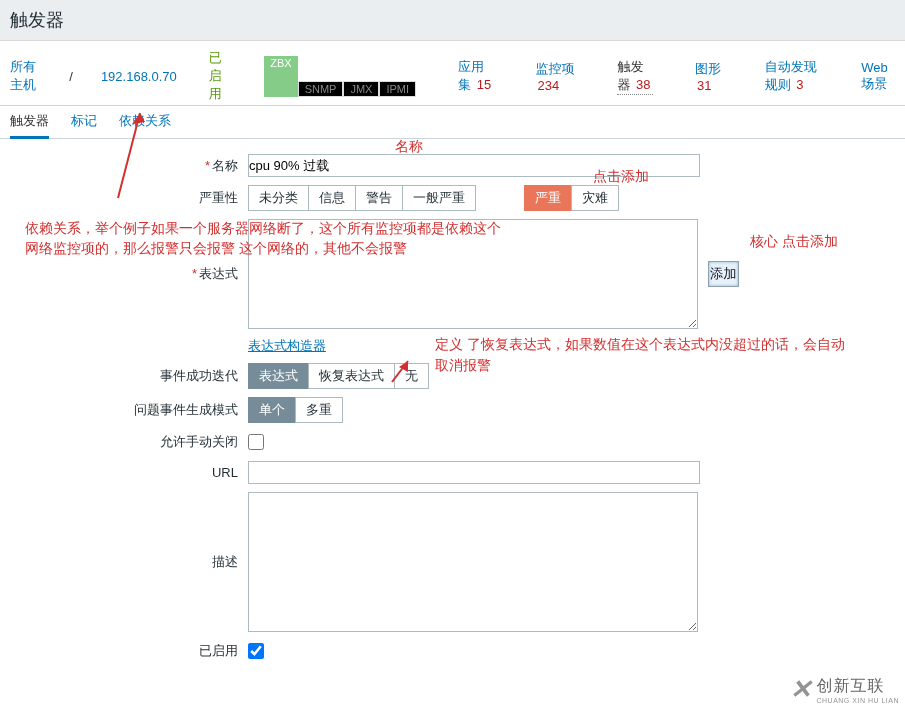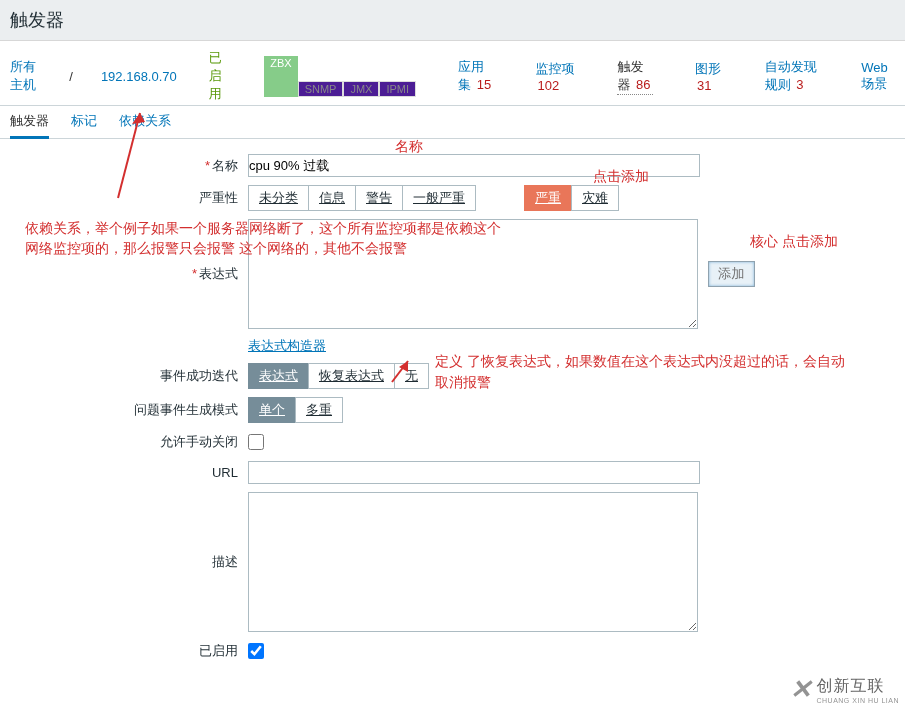--- a/index.html
+++ b/index.html
@@ -6,41 +6,41 @@
   body { font-family: Arial, "Microsoft YaHei", sans-serif; font-size: 13px; background: #fff; width: 905px; height: 709px; overflow: hidden; position: relative; }
   a { color: #0275b8; text-decoration: none; cursor: pointer; }
   .header-bar { background: #ebeef0; border-bottom: 1px solid #d7d7d7; padding: 8px 10px; }
   .page-title { font-size: 18px; font-weight: normal; color: #1f2c33; }
   .nav-row { padding: 8px 10px 2px 10px; border-bottom: 1px solid #ccd5d9; display: flex; align-items: center; flex-wrap: nowrap; gap: 24px; }
   .nav-row .sep { color: #333; margin: 0 4px; }
   .nav-row .status-enabled { color: #59990a; margin-left: 8px; }
   .badge-group { margin-left: 8px; display: inline-flex; }
   .bg { padding: 1px 6px; font-size: 11px; color: #fff; }
   .bg.green { background: #86cc89; }
-  .bg.gray { color: #888; background: #4c1d95; border:1px solid #ddd;margin-top:25px; }
+  .bg.gray { color: #888; background: #000000; border:1px solid #ddd;margin-top:25px; }
   .tab-count { margin-left: 18px; color: #0275b8; }
   .count { color: #b91c1c; margin-left: 2px; }
   .tabs { padding: 6px 10px 0 10px; border-bottom: 1px solid #ccd5d9; display: flex; gap: 22px; }
   .tab { padding-bottom: 6px; color: #0275b8; cursor: pointer; }
   .tab.active { color: #333; border-bottom: 3px solid #0275b8; margin-bottom: -1px; }
   .form-area { padding: 15px 0; position: relative; }
   .row { display: flex; align-items: center; margin-bottom: 8px; }
   .lbl { width: 248px; text-align: right; padding-right: 10px; color: #1f2c33; line-height: 22px; }
   .req { color: #d32f2f; margin-right: 2px; }
   input[type=text], textarea { border: 1px solid #acbbc2; padding: 3px 0; font-size: 13px; font-family: inherit; }
   input.name-input { width: 452px; }
   textarea.expr { width: 450px; height: 110px; resize: both; }
   textarea.desc { width: 450px; height: 140px; resize: both; }
   input.url-input { width: 452px; }
   .btn-group { display: inline-flex; }
-  .btn-group .opt { border: 1px solid #acbbc2; padding: 3px 10px; background: #fff; cursor: pointer; margin-left: -1px; font-size: 13px; color: #1f2c33; text-decoration: underline; }
+  .btn-group .opt { border: 1px solid #acbbc2; padding: 3px 10px; background: #fff; cursor: pointer; margin-left: -1px; font-size: 13px; color: #1f2c33; }
   .btn-group .opt:first-child { margin-left: 0; }
   .btn-group .opt.selected { background: #768d99; color: #fff; border-color: #768d99; }
   .btn-group .opt.sev-high.selected { background: #e97659; border-color: #e97659; margin-left: 48px; }
-  .add-btn { border: 1px solid #8fa2af; background: #e8f1f7; padding: 3px 9px; cursor: pointer; color: #737373; box-shadow: 0 0 3px #7cb1d6 inset; }
+  .add-btn { border: 1px solid #8fa2af; background: #e8f1f7; padding: 3px 1px; cursor: pointer; color: #0f172a; box-shadow: 0 0 3px #7cb1d6 inset; }
   .annotation { color: #d32f2f; font-size: 14px; position: absolute; pointer-events: none; }
   .checkbox { width: 16px; height: 16px; }
   .logo-corner { position: absolute; bottom: 4px; right: 6px; display: flex; align-items: center; opacity: .9; }
   .logo-corner .cx { font-size: 26px; font-weight: bold; font-style: italic; color: #888; margin-right: 5px; }
   .logo-corner .txt .cn { font-size: 16px; color: #555; letter-spacing:1px;}
   .logo-corner .txt .en { font-size: 7px; color: #888; letter-spacing:.5px; }
   .arrow-svg { position:absolute; pointer-events:none; }
 </style>
 </head>
 <body>
@@ -54,22 +54,22 @@
   <span class="sep">/</span>
   <a>192.168.0.70</a>
   <span class="status-enabled">已启用</span>
   <span class="badge-group">
     <span class="bg green">ZBX</span>
     <span class="bg gray">SNMP</span>
     <span class="bg gray">JMX</span>
     <span class="bg gray">IPMI</span>
   </span>
   <a class="tab-count"><span>应用集</span> <span class="count">15</span></a>
-  <a class="tab-count"><span>监控项</span> <span class="count">102</span></a>
-  <span class="tab-count" style="color:#333;border-bottom:1px dotted #888"><span>触发器</span> <span class="count">86</span></span>
+  <a class="tab-count"><span>监控项</span> <span class="count">234</span></a>
+  <span class="tab-count" style="color:#333;border-bottom:1px dotted #888"><span>触发器</span> <span class="count">38</span></span>
   <a class="tab-count"><span>图形</span> <span class="count">31</span></a>
   <a class="tab-count"><span>自动发现规则</span> <span class="count">3</span></a>
   <a class="tab-count"><span>Web 场景</span></a>
 </div>
 
 <div class="tabs">
   <div class="tab active">触发器</div>
   <div class="tab">标记</div>
   <div class="tab">依赖关系</div>
 </div>
@@ -141,21 +141,21 @@
     <div class="lbl">已启用</div>
     <input type="checkbox" class="checkbox" checked="" style="">
   </div>
 </div>
 
 <div class="annotation" style="left:395px;top:138px">名称</div>
 <div class="annotation" style="left:593px;top:168px">点击添加</div>
 <div class="annotation" style="left:750px;top:233px">核心 点击添加</div>
 <div class="annotation" style="left:25px;top:220px">依赖关系，举个例子如果一个服务器网络断了，这个所有监控项都是依赖这个</div>
 <div class="annotation" style="left:25px;top:240px">网络监控项的，那么报警只会报警 这个网络的，其他不会报警</div>
-<div class="annotation" style="left:435px;top:351px;width:420px;line-height:1.5">定义 了恢复表达式，如果数值在这个表达式内没超过的话，会自动取消报警</div>
+<div class="annotation" style="left:435px;top:334px;width:420px;line-height:1.5">定义 了恢复表达式，如果数值在这个表达式内没超过的话，会自动取消报警</div>
 
 <svg class="arrow-svg" style="left:110px;top:108px" width="40" height="100">
   <line x1="30" y1="5" x2="8" y2="90" stroke="#d32f2f" stroke-width="2"></line>
   <polygon points="30,5 22,16 35,14" fill="#d32f2f"></polygon>
 </svg>
 <svg class="arrow-svg" style="left:386px;top:358px" width="30" height="30">
   <line x1="22" y1="3" x2="6" y2="24" stroke="#d32f2f" stroke-width="2"></line>
   <polygon points="22,3 13,9 22,14" fill="#d32f2f"></polygon>
 </svg>
 

